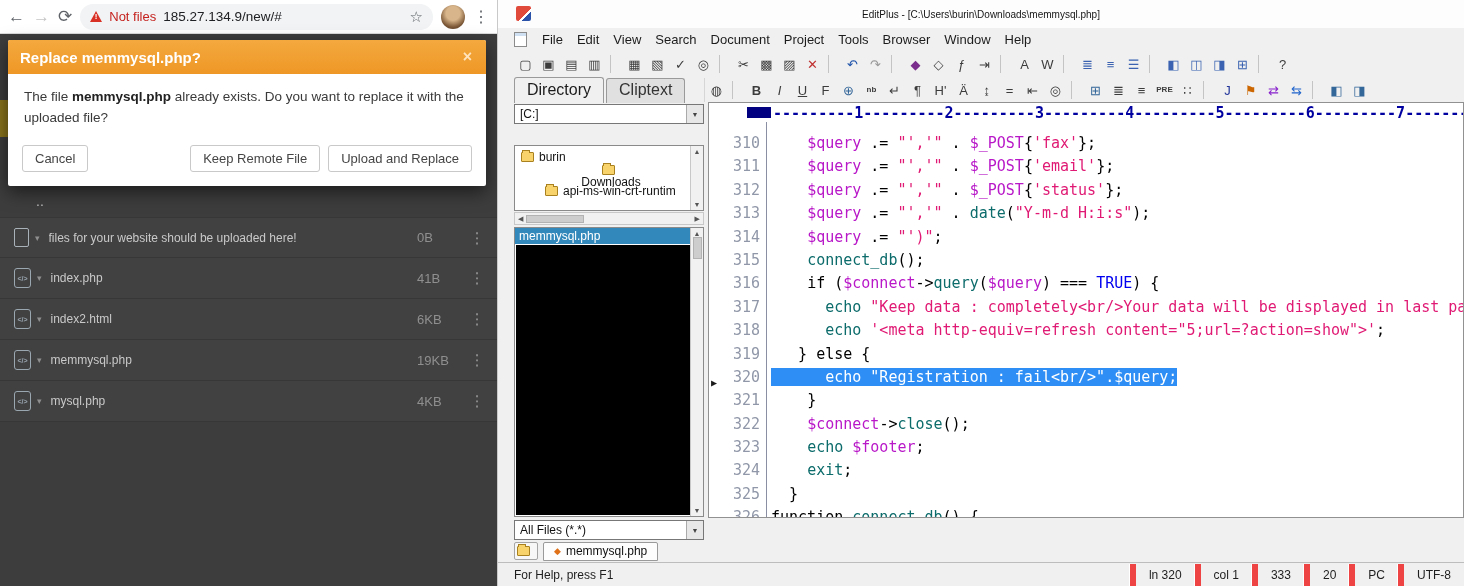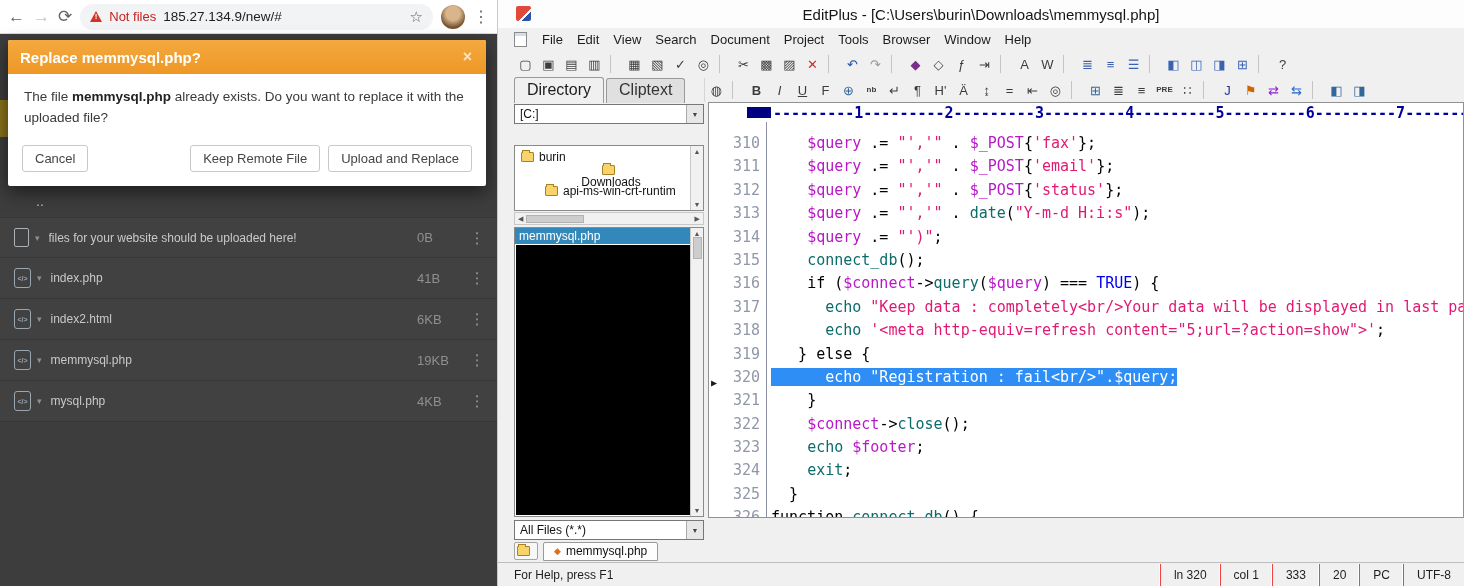--- a/index.html
+++ b/index.html
@@ -51,21 +51,21 @@
   .ic-code::after { content:"</>"; color:#9aa6b0; font-size:7px; font-weight:bold; }
   .caret { color:#8f8f8f; font-size:9px; margin:0 9px 0 6px; }
   .fname { flex:1; color:#c9c9c9; font-size:12px; white-space:nowrap; overflow:hidden; }
   .fsize { width:48px; color:#8f8f8f; font-size:13px; }
   .kebab { width:24px; text-align:center; color:#9a9a9a; font-size:15px; }
 
   
   .editplus { position:absolute; left:497px; top:0; width:967px; height:586px;
               background:#f0f0f0; border-left:1px solid #c9c9c9; display:flex; flex-direction:column; }
   .titlebar { height:28px; background:#fdfdfd; position:relative; display:flex;
-              align-items:center; justify-content:center; font-size:15px; color:#151515; }
+              align-items:center; justify-content:center; font-size:10px; color:#151515; }
   .ep-icon { position:absolute; left:18px; top:6px; width:15px; height:15px; border-radius:2px;
              background:linear-gradient(135deg,#e04a3a 0 60%, #fff 60% 70%, #2a52a8 70%); }
   .menubar { height:22px; display:flex; align-items:center; padding-left:16px; font-size:13px; color:#1c1c1c; }
   .doc-menu-icon { width:13px; height:15px; background:#fff; border:1px solid #8b8b8b; margin-right:8px;
                    box-shadow:inset 0 3px 0 #cfe0f2; }
   .menu-item { padding:2px 7px; }
 
   .toolbar { height:28px; display:flex; align-items:center; padding:2px 2px 2px 16px; }
   .toolbar.second { height:24px; padding-left:0; flex:1; border-left:1px solid #d6d6d6; }
   .tbtn { width:23px; height:22px; display:flex; align-items:center; justify-content:center;
@@ -137,21 +137,21 @@
               background:#f0f0f0; }
   .folder-btn { width:24px; height:18px; border:1px solid #a5a5a5; background:#f7f7f7; border-radius:2px;
                 display:flex; align-items:center; justify-content:center; }
   .doctab { display:flex; align-items:center; gap:5px; height:19px; padding:0 10px; background:#fdfdfd;
             border:1px solid #9a9a9a; border-radius:2px 2px 0 0; font-size:12px; color:#111; }
   .doctab .gem { color:#e07018; font-size:9px; }
 
   .statusbar { height:24px; display:flex; align-items:center; background:#f0f0f0;
                border-top:1px solid #bdbdbd; font-size:12px; color:#1e1e1e; padding-left:16px; }
   .status-help { flex:1; }
-  .scell { border-left:1px solid #ef4444; box-shadow:-1px 0 0 #fff; padding:4px 13px;
+  .scell { border-left:6px solid #ef4444; box-shadow:-1px 0 0 #fff; padding:4px 13px;
            white-space:nowrap; }
 </style>
 </head>
 <body>
 
 <div class="browser">
   <div class="chrome-bar">
     <span class="nav-ic">←</span>
     <span class="nav-ic disabled">→</span>
     <span class="nav-ic">⟳</span>

